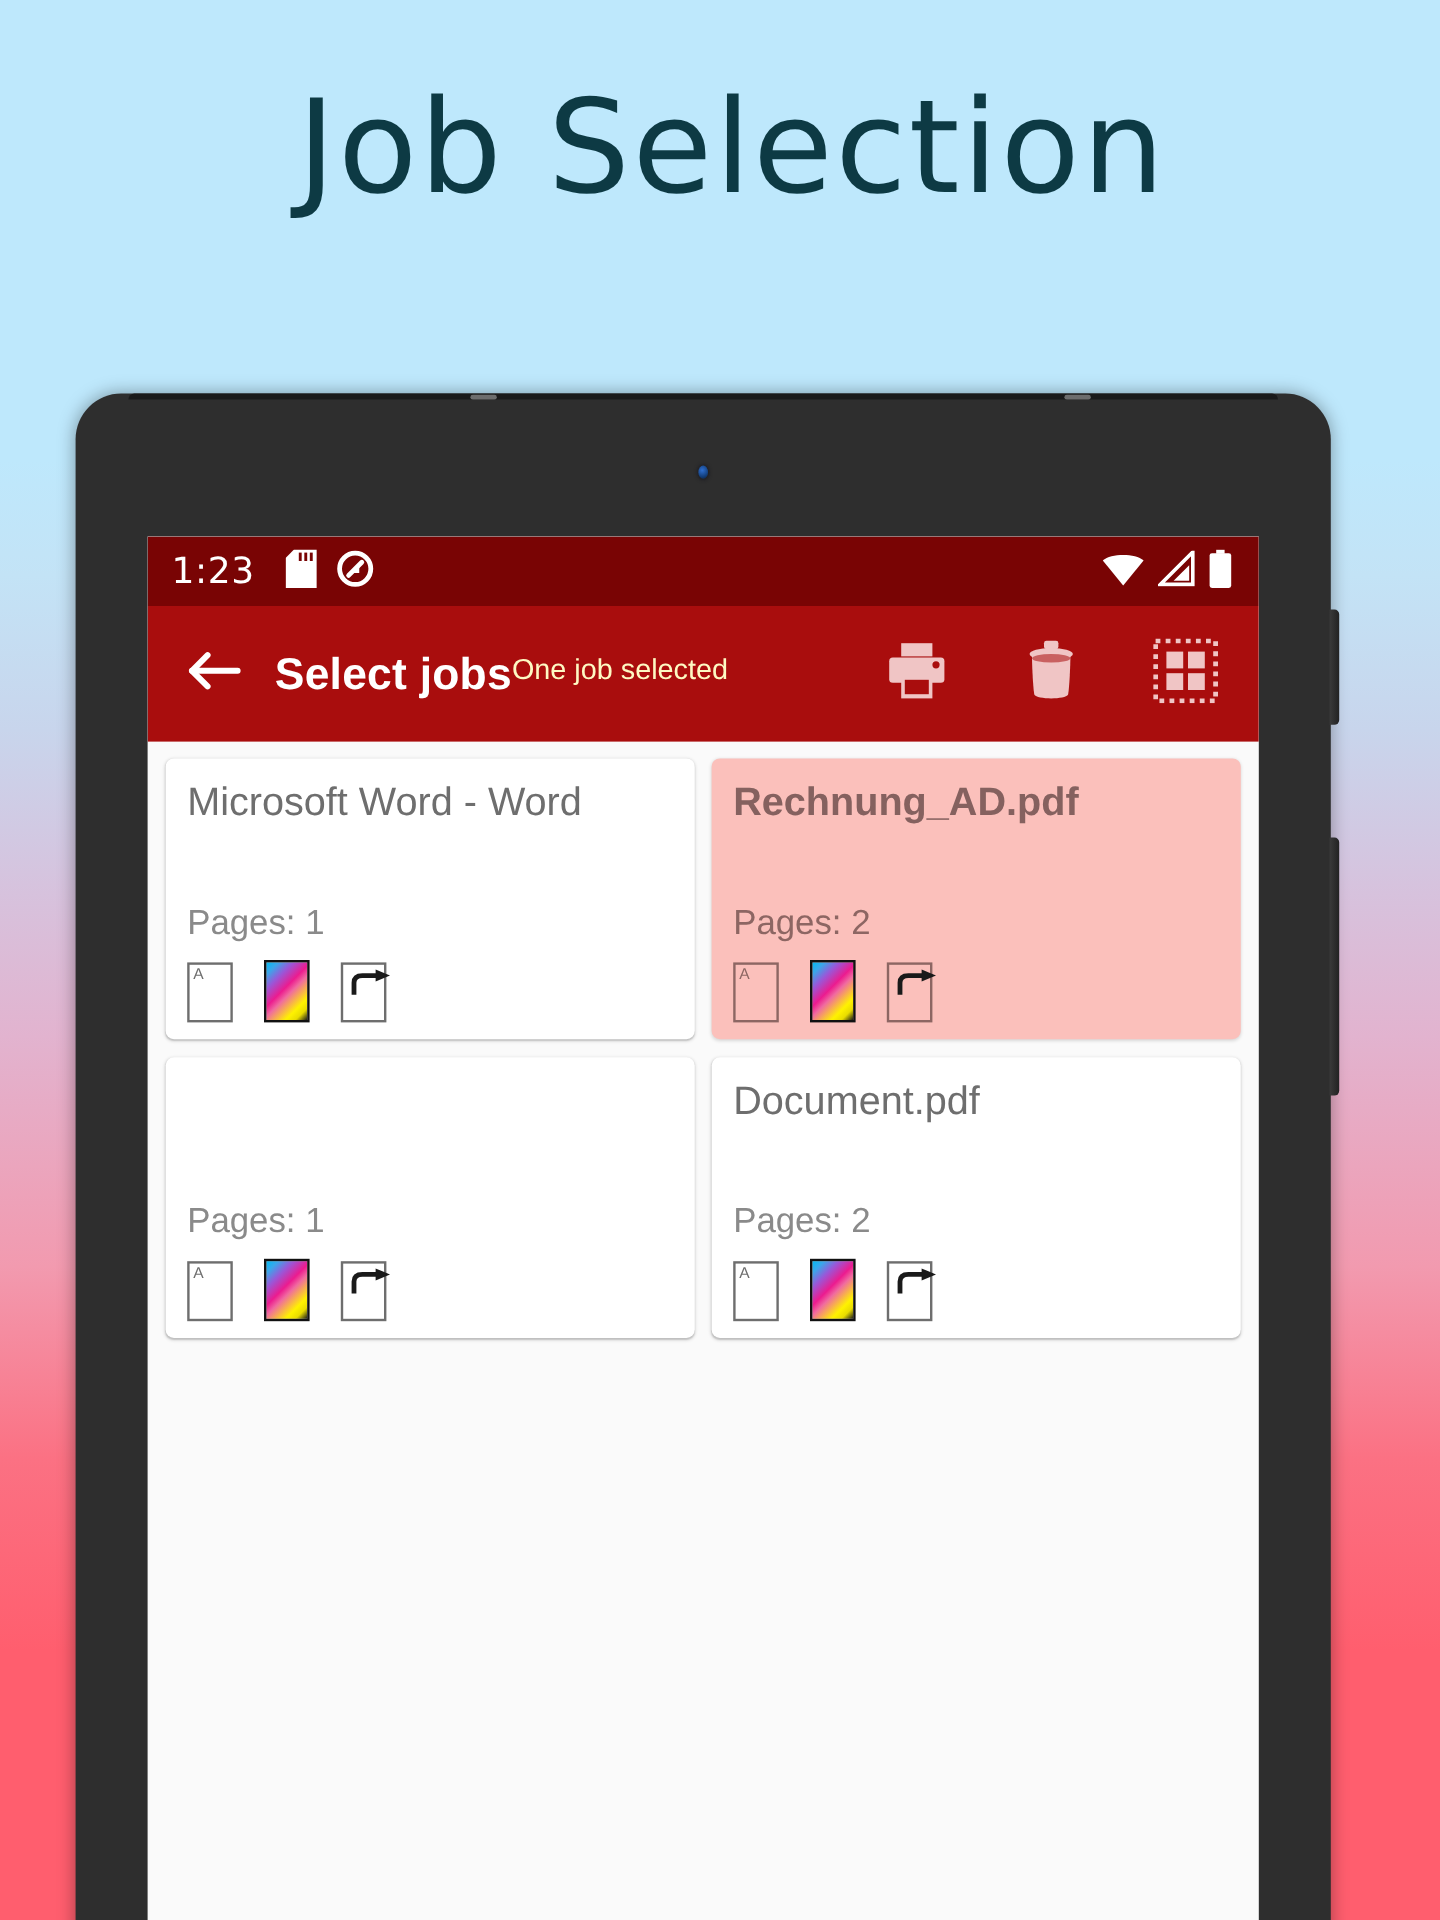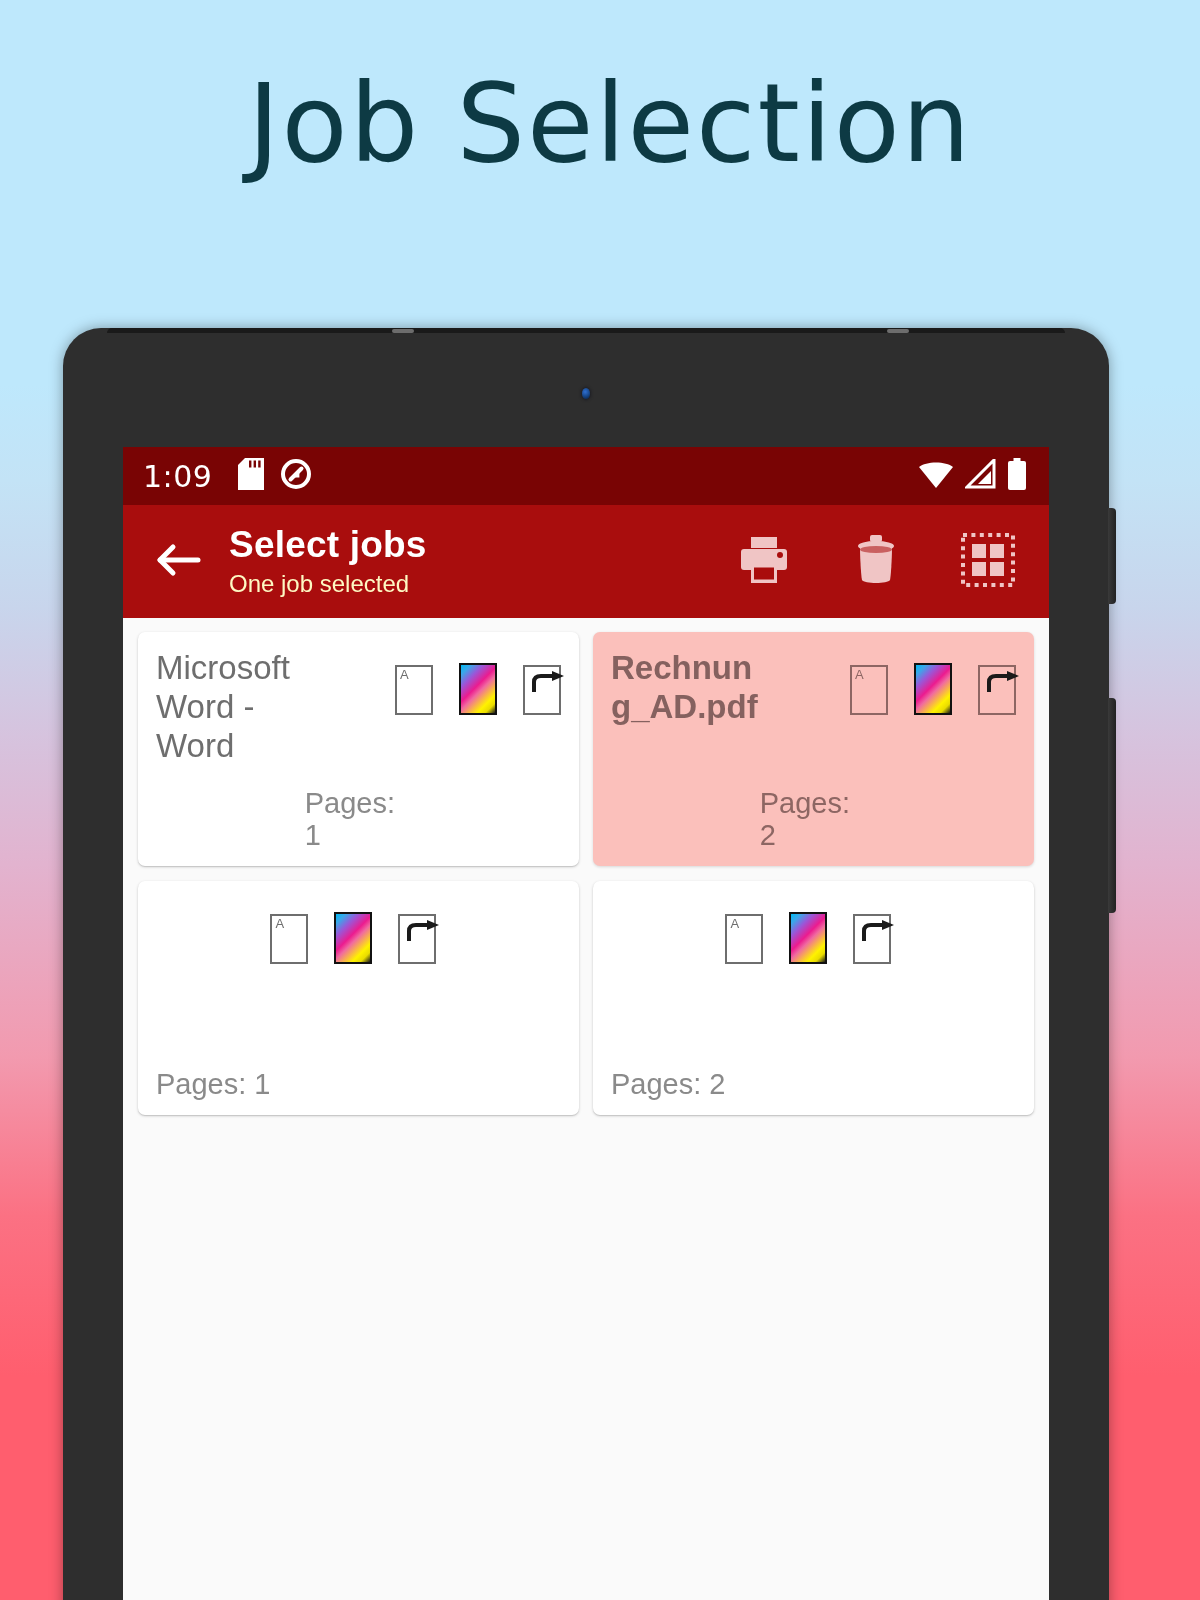--- a/index.html
+++ b/index.html
@@ -124,21 +124,21 @@
   
   #app-bar {
     position: relative;
     height: 113px;
     background: #a90d0d;
     display: flex;
     align-items: center;
     padding: 0 24px 0 26px;
   }
   #back-button { width: 58px; height: 58px; display:flex; align-items:center; justify-content:center; flex: none; }
-  #appbar-titles { margin-left: 22px; display: flex; flex-direction: column; justify-content: center; }
+  #appbar-titles { margin-left: 22px; display: flex; flex-direction: row; justify-content: center; }
   #appbar-title {
     color: #ffffff;
     font-size: 37px;
     font-weight: bold;
     line-height: 1.12;
     letter-spacing: 0.2px;
   }
   #appbar-subtitle {
     color: #fef9c3;
     font-size: 24px;
@@ -157,21 +157,21 @@
     gap: 15px 14px;
     align-content: start;
   }
   .job-card {
     background: #ffffff;
     border-radius: 7px;
     box-shadow: 0 1px 3px rgba(0,0,0,0.18), 0 1px 1px rgba(0,0,0,0.10);
     padding: 17px 18px 14px 18px;
     min-height: 234px;
     display: flex;
-    flex-direction: row;
+    flex-direction: column;
   }
   .job-card.selected {
     background: #fbc0bb;
     box-shadow: 0 1px 3px rgba(0,0,0,0.14);
   }
   .job-title {
     font-size: 33px;
     color: #6e6e6e;
     line-height: 1.18;
     font-weight: 400;
@@ -245,21 +245,21 @@
     <div class="speaker-slot" id="slot-left"></div>
     <div class="speaker-slot" id="slot-right"></div>
   </div>
   <div id="camera-dot"></div>
   <div class="side-button" id="btn-power"></div>
   <div class="side-button" id="btn-volume"></div>
 
   <div id="screen">
 
     <div id="status-bar">
-      <span id="status-clock">1:09</span>
+      <span id="status-clock">1:23</span>
 
       <span class="status-left-icons">
         <span>
           <svg width="26" height="32" viewBox="0 0 26 32">
             <path d="M7 0 H26 V32 H0 V7 Z" fill="#ffffff"></path>
             <rect x="11" y="2.5" width="2.4" height="7" fill="#790404"></rect>
             <rect x="15.6" y="2.5" width="2.4" height="7" fill="#790404"></rect>
             <rect x="20.2" y="2.5" width="2.4" height="7" fill="#790404"></rect>
           </svg>
         </span>
@@ -386,20 +386,21 @@
           <span class="icon-duplex">
             <svg width="34" height="24" viewBox="0 0 34 24">
               <path d="M3 21 L3 11 Q3 5 10 5 L24 5" fill="none" stroke="#1a1a1a" stroke-width="4" stroke-linecap="butt"></path>
               <path d="M21 0 L33 5 L21 10 Z" fill="#1a1a1a"></path>
             </svg>
           </span>
         </div>
       </div>
 
       <div class="job-card">
+        <div class="job-title">Document.pdf</div>
         <div class="job-pages">Pages: 2</div>
         <div class="job-icons">
           <span class="icon-paper"></span>
           <span class="icon-color"></span>
           <span class="icon-duplex">
             <svg width="34" height="24" viewBox="0 0 34 24">
               <path d="M3 21 L3 11 Q3 5 10 5 L24 5" fill="none" stroke="#1a1a1a" stroke-width="4" stroke-linecap="butt"></path>
               <path d="M21 0 L33 5 L21 10 Z" fill="#1a1a1a"></path>
             </svg>
           </span>

